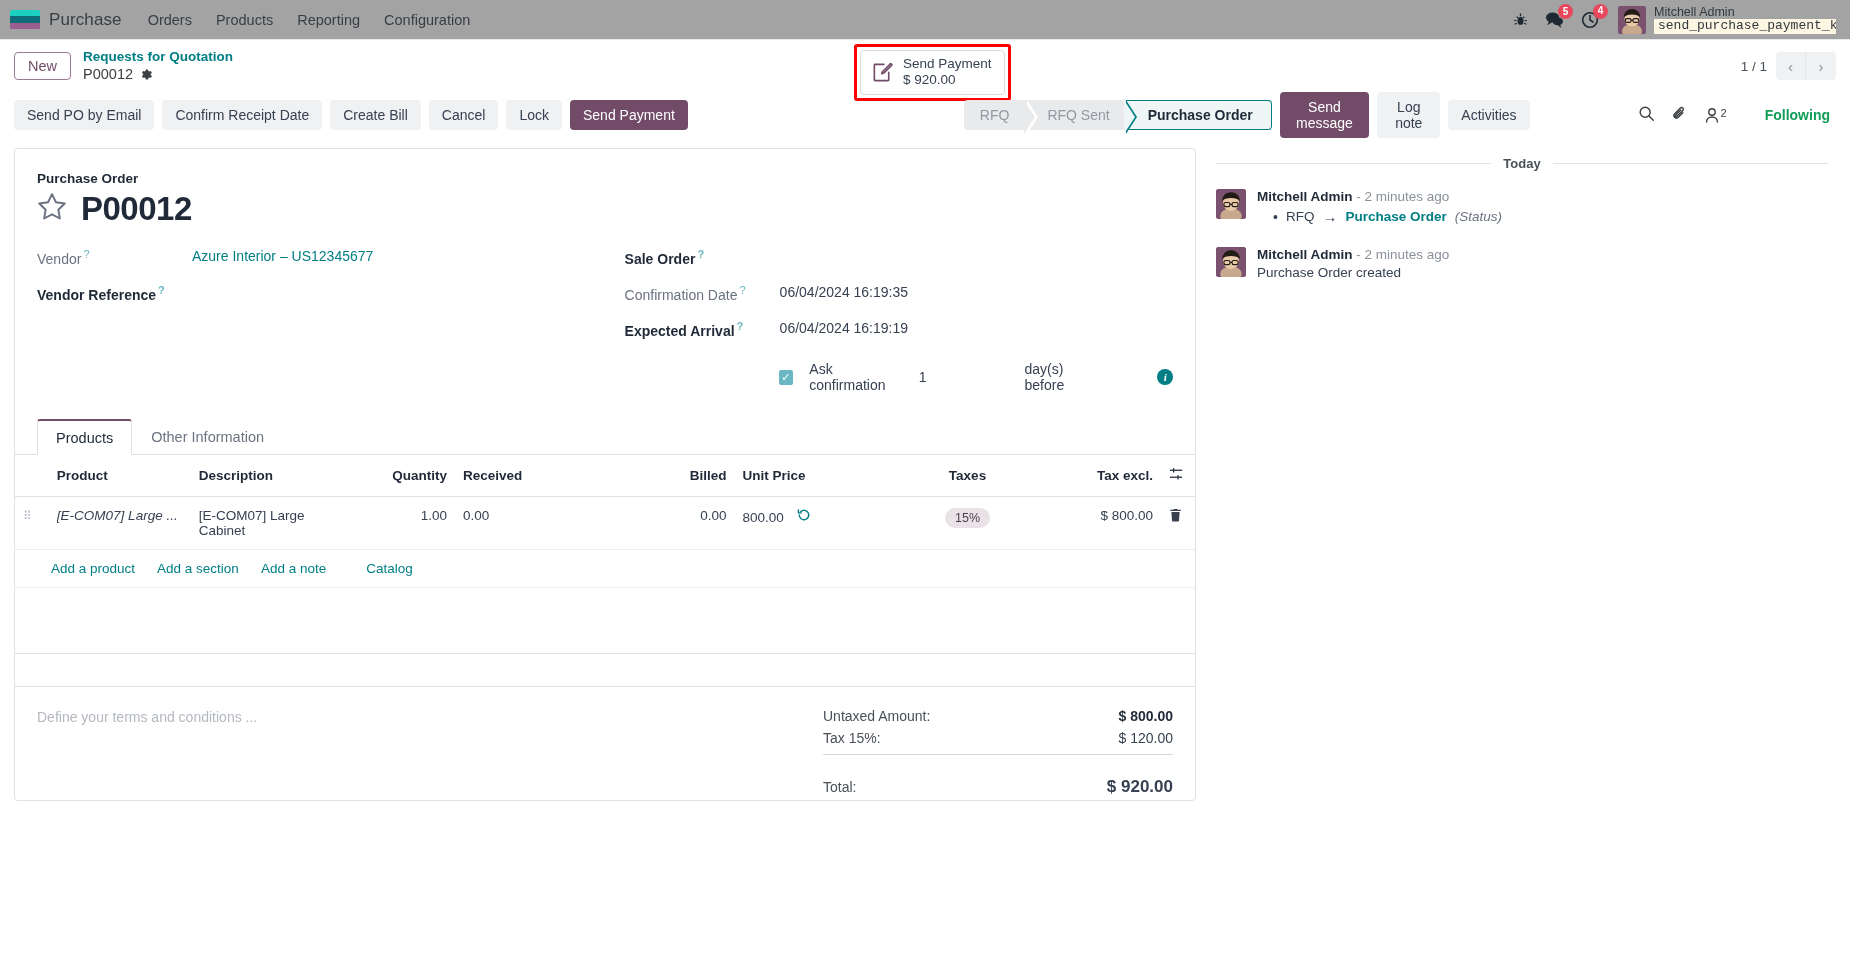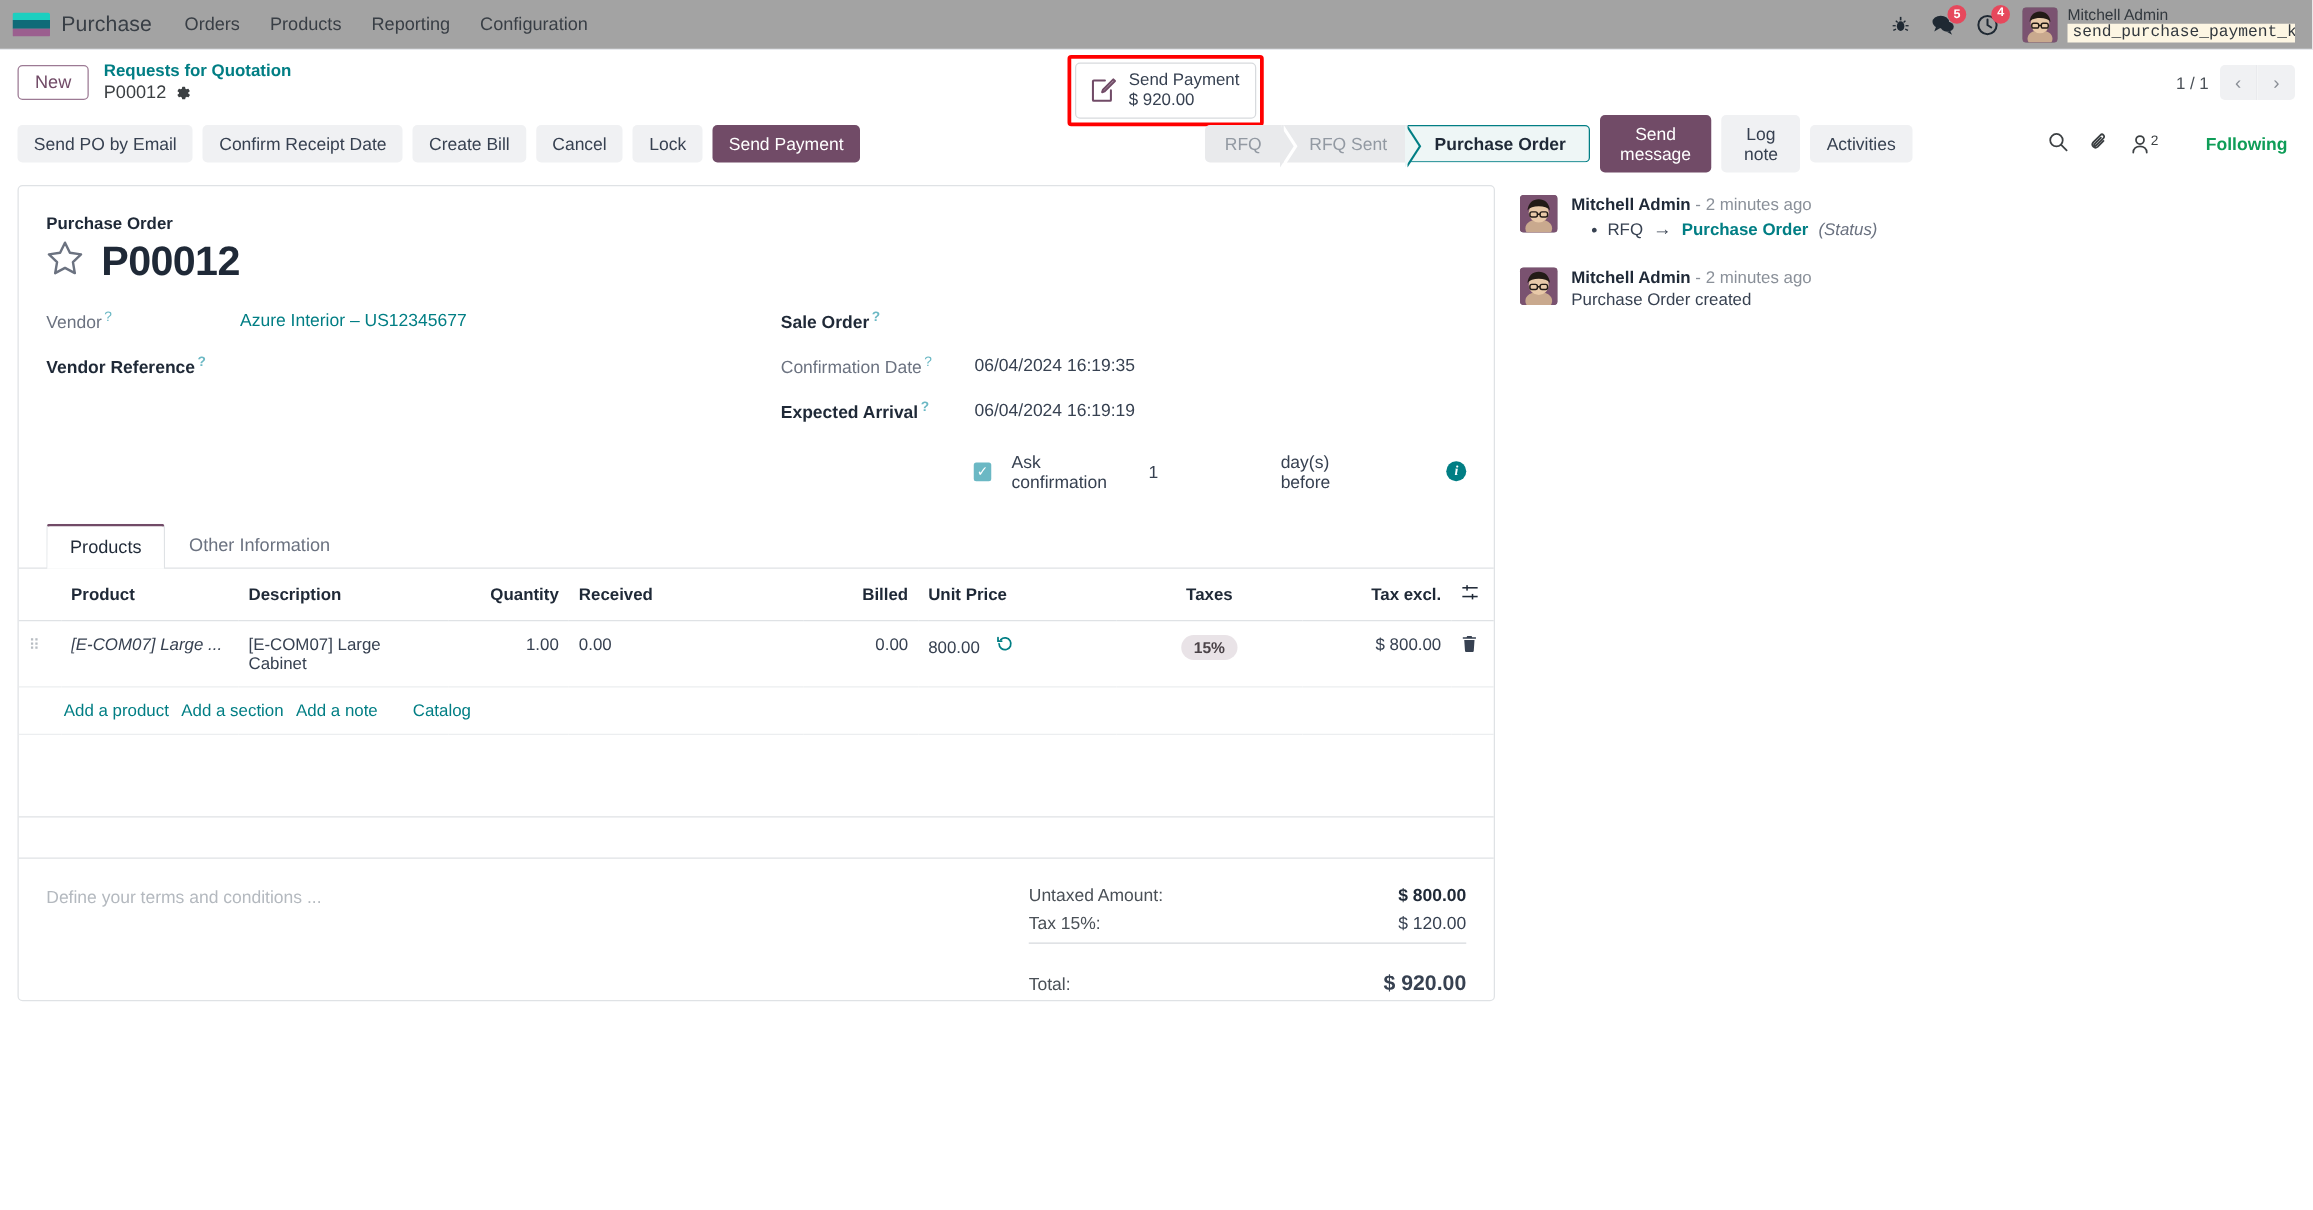--- a/index.html
+++ b/index.html
@@ -158,25 +158,25 @@
   table.lines th {
     font-size: 13.5px; color:#1f2937; font-weight:700; text-align:left;
     padding: 12px 8px; border-bottom:1px solid #dfe2e5; white-space:nowrap;
   }
   table.lines td { font-size: 13.5px; color:#374151; padding: 11px 8px; border-bottom:1px solid #eceef0; vertical-align: top;}
   .th-num, .td-num { text-align:right !important; }
   .th-ctr, .td-ctr { text-align:center !important; }
   .drag { color:#b7bcc2; font-size:12px; letter-spacing:1px; line-height:1; cursor:grab;}
   .truncate { max-width: 128px; overflow:hidden; text-overflow:ellipsis; white-space:nowrap; display:block;font-style:italic;}
   .hist-icon { color:#017e84; font-size:14px; margin-left:9px; cursor:pointer;}
-  .tax-badge { background:#e9e3e7; color:#4a4247; border-radius:10px; padding:3px 10px; font-size:12.5px; display:inline-block;font-weight:bold;}
+  .tax-badge { background:#e9e3e7; color:#4a4247; border-radius:10px; padding:3px 10px; font-size:12.5px; display:inline-block;}
   .trash { color:#374151; cursor:pointer; font-size:13px; }
   .optcols { color:#1f2937; cursor:pointer; font-size:13px;}
   .addrow td { border-bottom:1px solid #dfe2e5; padding: 11px 8px;}
-  .addlinks { display:flex; gap: 10px; padding-left: 28px;}
+  .addlinks { display:flex; gap: 22px; padding-left: 28px;}
   .addlinks a { color:#017e84; font-size:13.5px; text-decoration:none; cursor:pointer;}
   .addlinks a.gap { margin-left: 18px;}
   .emptyrows { height: 66px; border-bottom:1px solid #dfe2e5; margin-left:-22px; margin-right:-22px;}
   .emptyrow2 { height: 33px; border-bottom:1px solid #dfe2e5; margin-left:-22px;margin-right:-22px;}
 
   
   .bottom { display:flex; margin-left:-22px; margin-right:-22px; padding: 18px 22px 0 22px; }
   .terms { flex:1; color:#b4b9bf; font-size:14px; padding-top: 4px; cursor:text;}
   .totals { width: 350px; }
   .trow { display:flex; justify-content:space-between; font-size:14px; padding: 3px 0;}
@@ -495,20 +495,25 @@
           </div>
           <div class="trow total">
             <span class="lbl">Total:</span>
             <span class="amt">$ 920.00</span>
           </div>
         </div>
       </div>
     </div>
 
     <div class="chatter">
+      <div class="day-sep">
+        <span class="line"></span>
+        <span class="txt">Today</span>
+        <span class="line"></span>
+      </div>
 
       <div class="msg">
         <div class="msg-av">
           <svg width="30" height="30" viewBox="0 0 28 28">
             <rect width="28" height="28" fill="#7a5270"></rect>
             <ellipse cx="14" cy="25" rx="10" ry="7" fill="#c9a98e"></ellipse>
             <circle cx="14" cy="13" r="7.5" fill="#e8c9a8"></circle>
             <path d="M5.6 11.5c.4-5.5 4-8.4 8.4-8.4s8 2.9 8.4 8.4c-1.6-2.2-4.6-3.1-8.4-3.1s-6.8.9-8.4 3.1z" fill="#221b16"></path>
             <rect x="7.4" y="12.6" width="5.6" height="3.8" rx="1.5" fill="none" stroke="#221b16" stroke-width="1.1"></rect>
             <rect x="15" y="12.6" width="5.6" height="3.8" rx="1.5" fill="none" stroke="#221b16" stroke-width="1.1"></rect>

